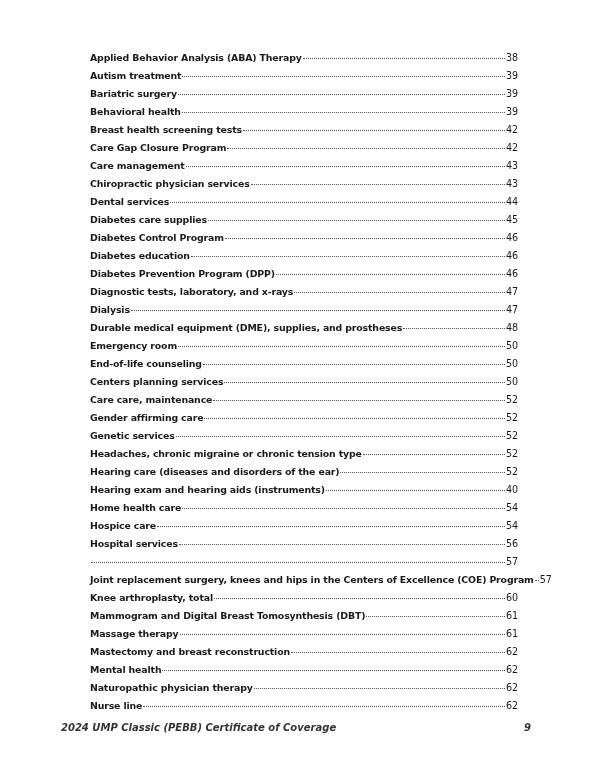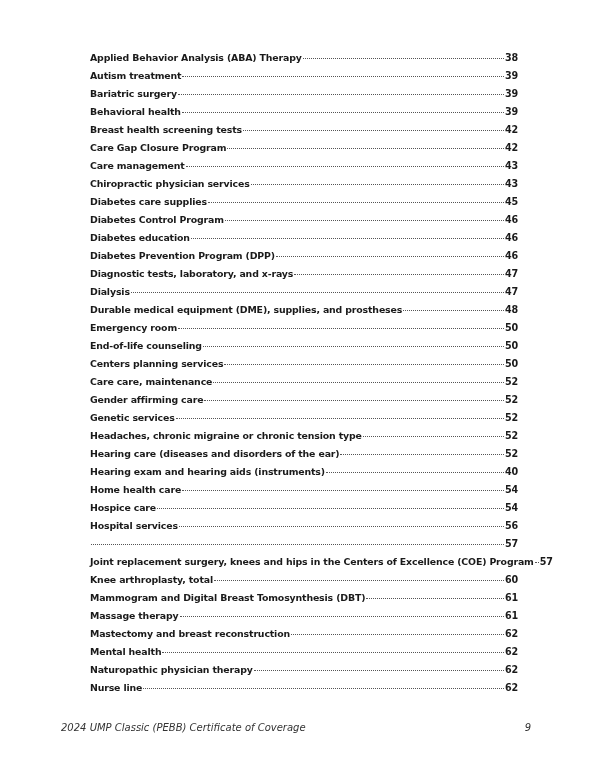--- a/index.html
+++ b/index.html
@@ -2,23 +2,23 @@
 <html><head>
   <meta charset="utf-8">
   <style>
     html, body { margin: 0; padding: 0; background: #ffffff; }
     body { width: 600px; height: 776px; position: relative; overflow: hidden;
       font-family: "DejaVu Sans", "Liberation Sans", sans-serif; color: #1a1a1a; }
     .toc { position: absolute; left: 90px; top: 52px; width: 428px; }
     .toc-row { display: flex; align-items: baseline; height: 18px; font-size: 9.4px; font-weight: bold; letter-spacing: -0.15px; text-align: center; }
     .toc-title { white-space: nowrap; }
     .toc-leader { flex: 1; border-bottom: 1px dotted #555; margin: 0 1px 0 1px; transform: translateY(-2px); min-width: 4px; }
-    .toc-page { font-weight: bold; white-space: nowrap; font-size: 9.6px; }
+    .toc-page { font-weight: normal; white-space: nowrap; font-size: 9.6px; }
     .footer { position: absolute; top: 722px; left: 61px; width: 470px; display: flex; justify-content: space-between;
-      font-size: 10px; font-style: italic; color: #333; }
+      font-size: 10px; font-style: italic; color: #333; font-weight: bold; }
   </style>
 </head>
 <body>
 
 <div class="toc" id="toc">
     <div class="toc-row">
       <span class="toc-title">Applied Behavior Analysis (ABA) Therapy</span>
       <span class="toc-leader"></span>
       <span class="toc-page">38</span>
     </div>
@@ -49,20 +49,25 @@
     </div>
     <div class="toc-row">
       <span class="toc-title">Care management</span>
       <span class="toc-leader"></span>
       <span class="toc-page">43</span>
     </div>
     <div class="toc-row">
       <span class="toc-title">Chiropractic physician services</span>
       <span class="toc-leader"></span>
       <span class="toc-page">43</span>
+    </div>
+    <div class="toc-row">
+      <span class="toc-title">Dental services</span>
+      <span class="toc-leader"></span>
+      <span class="toc-page">44</span>
     </div>
     <div class="toc-row">
       <span class="toc-title">Diabetes care supplies</span>
       <span class="toc-leader"></span>
       <span class="toc-page">45</span>
     </div>
     <div class="toc-row">
       <span class="toc-title">Diabetes Control Program</span>
       <span class="toc-leader"></span>
       <span class="toc-page">46</span>

